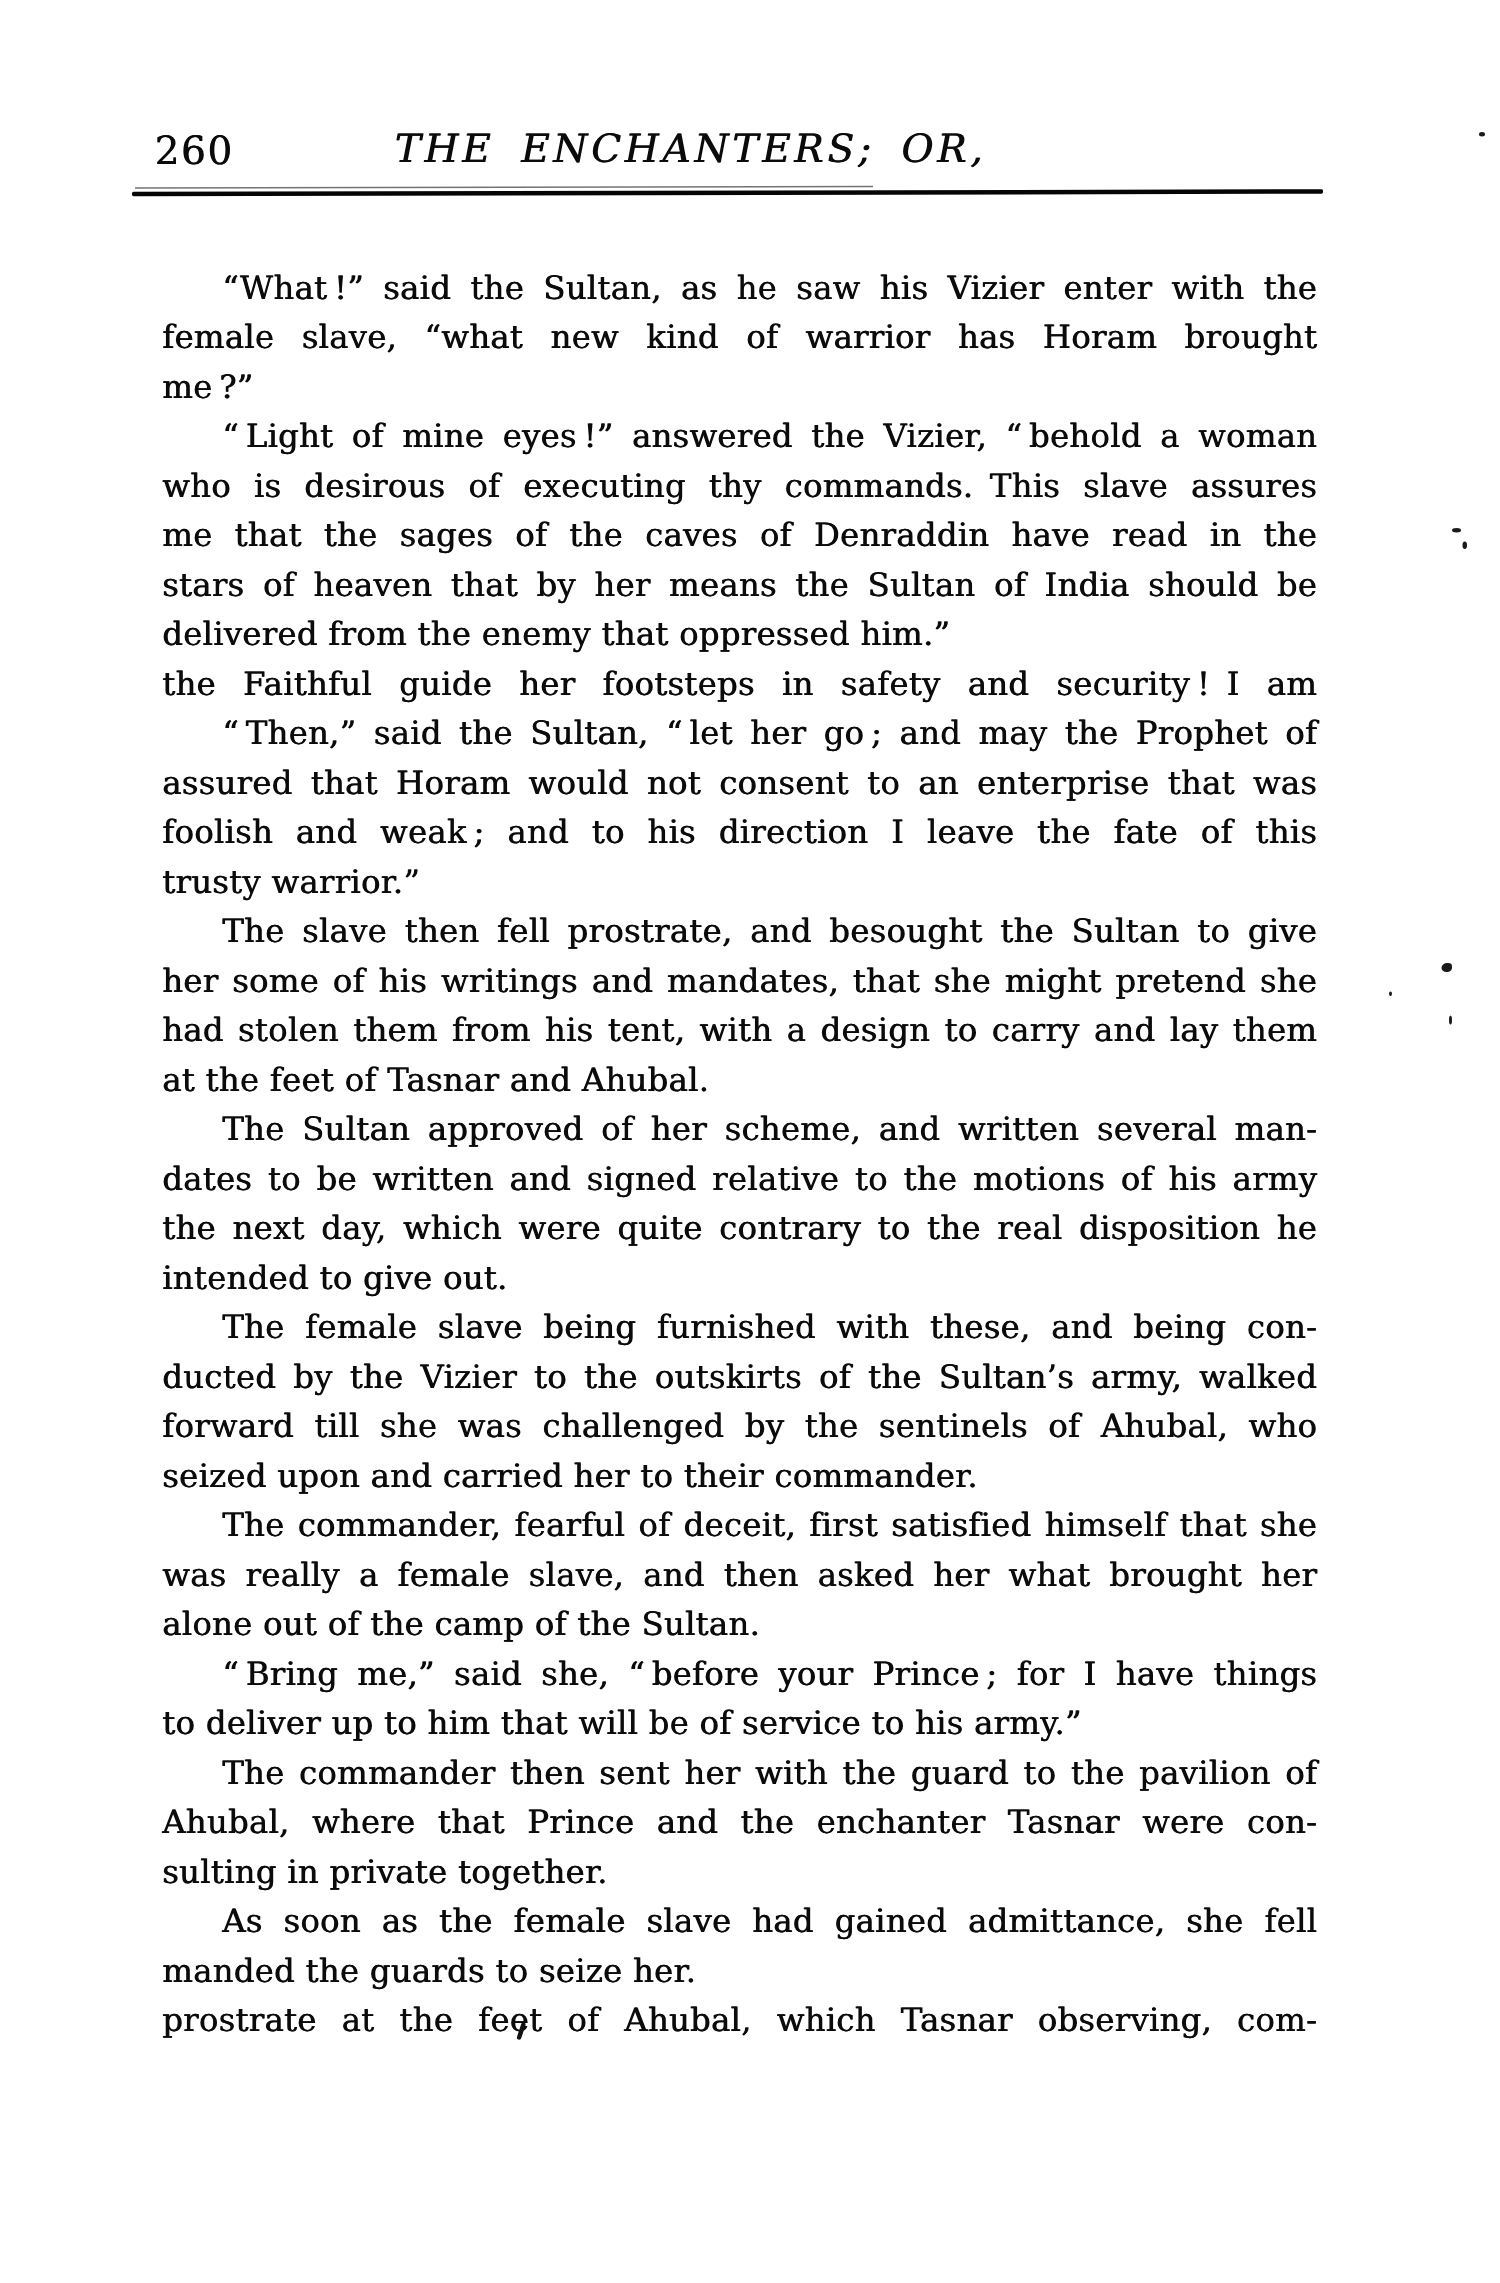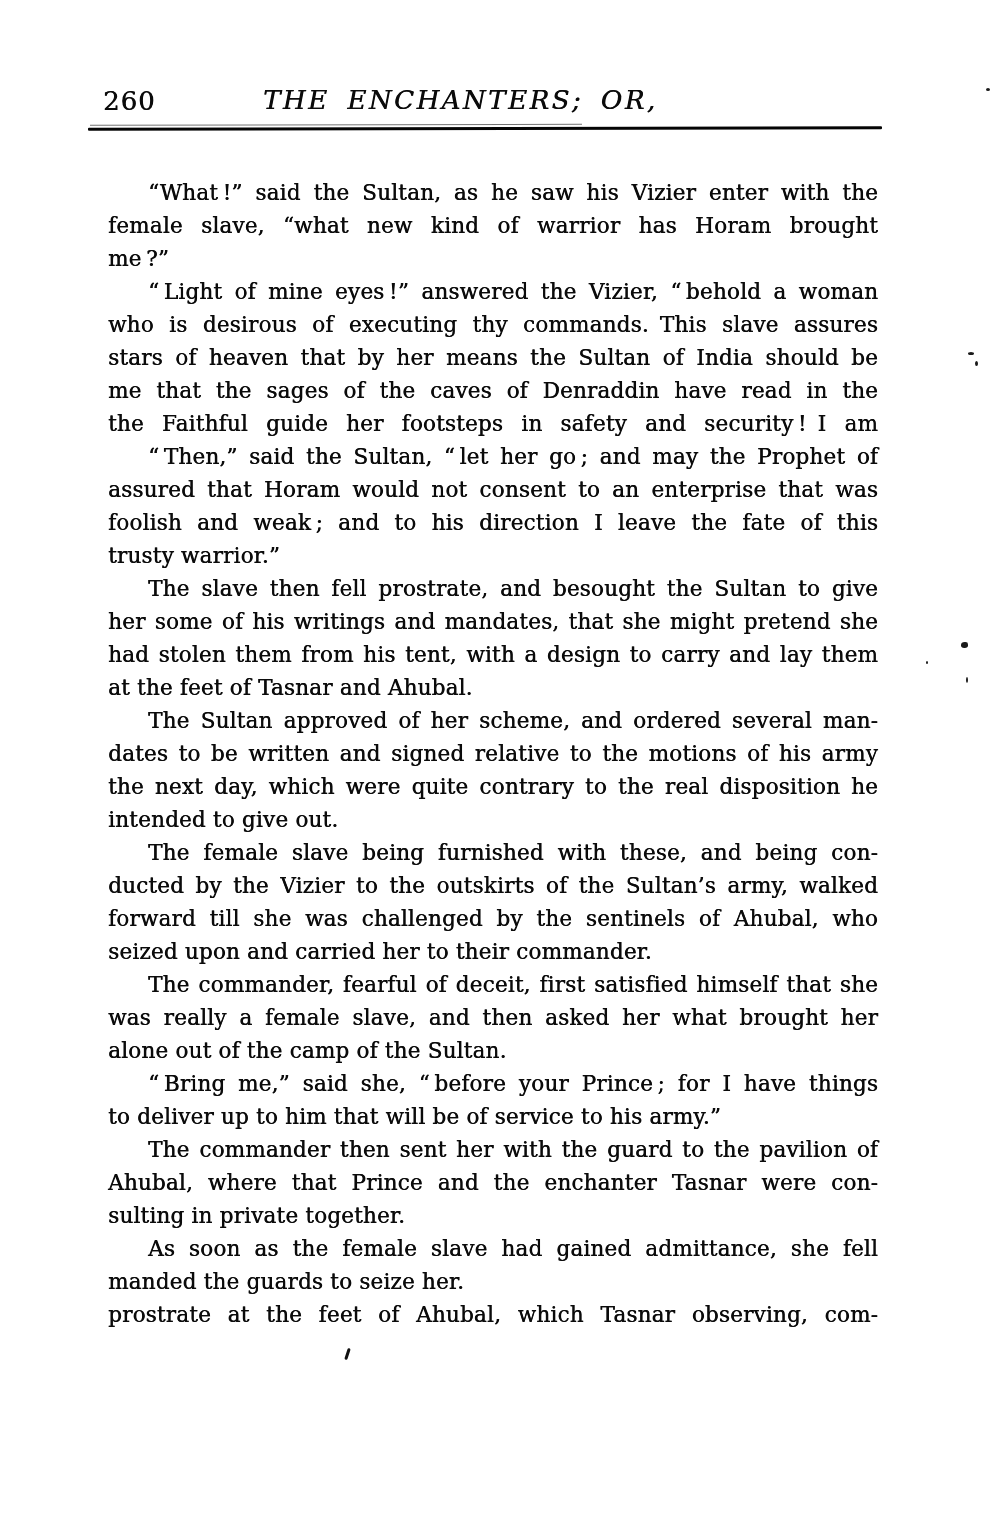--- a/index.html
+++ b/index.html
@@ -75,32 +75,33 @@
   <div class="running-title">THE ENCHANTERS; OR,</div>
 
   <div class="header-rule"></div>
 
   <div class="body-text">
       <div class="line para-start">“What !” said the Sultan, as he saw his Vizier enter with the</div>
       <div class="line">female slave, “what new kind of warrior has Horam brought</div>
       <div class="line para-end">me ?”</div>
       <div class="line para-start">“ Light of mine eyes !” answered the Vizier, “ behold a woman</div>
       <div class="line">who is desirous of executing thy commands. This slave assures</div>
+      <div class="line">me that the sages of the caves of Denraddin have read in the</div>
       <div class="line">stars of heaven that by her means the Sultan of India should be</div>
-      <div class="line">me that the sages of the caves of Denraddin have read in the</div>
+      <div class="line para-end">delivered from the enemy that oppressed him.”</div>
       <div class="line">the Faithful guide her footsteps in safety and security ! I am</div>
       <div class="line para-start">“ Then,” said the Sultan, “ let her go ; and may the Prophet of</div>
       <div class="line">assured that Horam would not consent to an enterprise that was</div>
       <div class="line">foolish and weak ; and to his direction I leave the fate of this</div>
       <div class="line para-end">trusty warrior.”</div>
       <div class="line para-start">The slave then fell prostrate, and besought the Sultan to give</div>
       <div class="line">her some of his writings and mandates, that she might pretend she</div>
       <div class="line">had stolen them from his tent, with a design to carry and lay them</div>
       <div class="line para-end">at the feet of Tasnar and Ahubal.</div>
-      <div class="line para-start">The Sultan approved of her scheme, and ordered several man-</div>
+      <div class="line para-start">The Sultan approved of her scheme, and written several man-</div>
       <div class="line">dates to be written and signed relative to the motions of his army</div>
       <div class="line">the next day, which were quite contrary to the real disposition he</div>
       <div class="line para-end">intended to give out.</div>
       <div class="line para-start">The female slave being furnished with these, and being con-</div>
       <div class="line">ducted by the Vizier to the outskirts of the Sultan’s army, walked</div>
       <div class="line">forward till she was challenged by the sentinels of Ahubal, who</div>
       <div class="line para-end">seized upon and carried her to their commander.</div>
       <div class="line para-start">The commander, fearful of deceit, first satisfied himself that she</div>
       <div class="line">was really a female slave, and then asked her what brought her</div>
       <div class="line para-end">alone out of the camp of the Sultan.</div>

